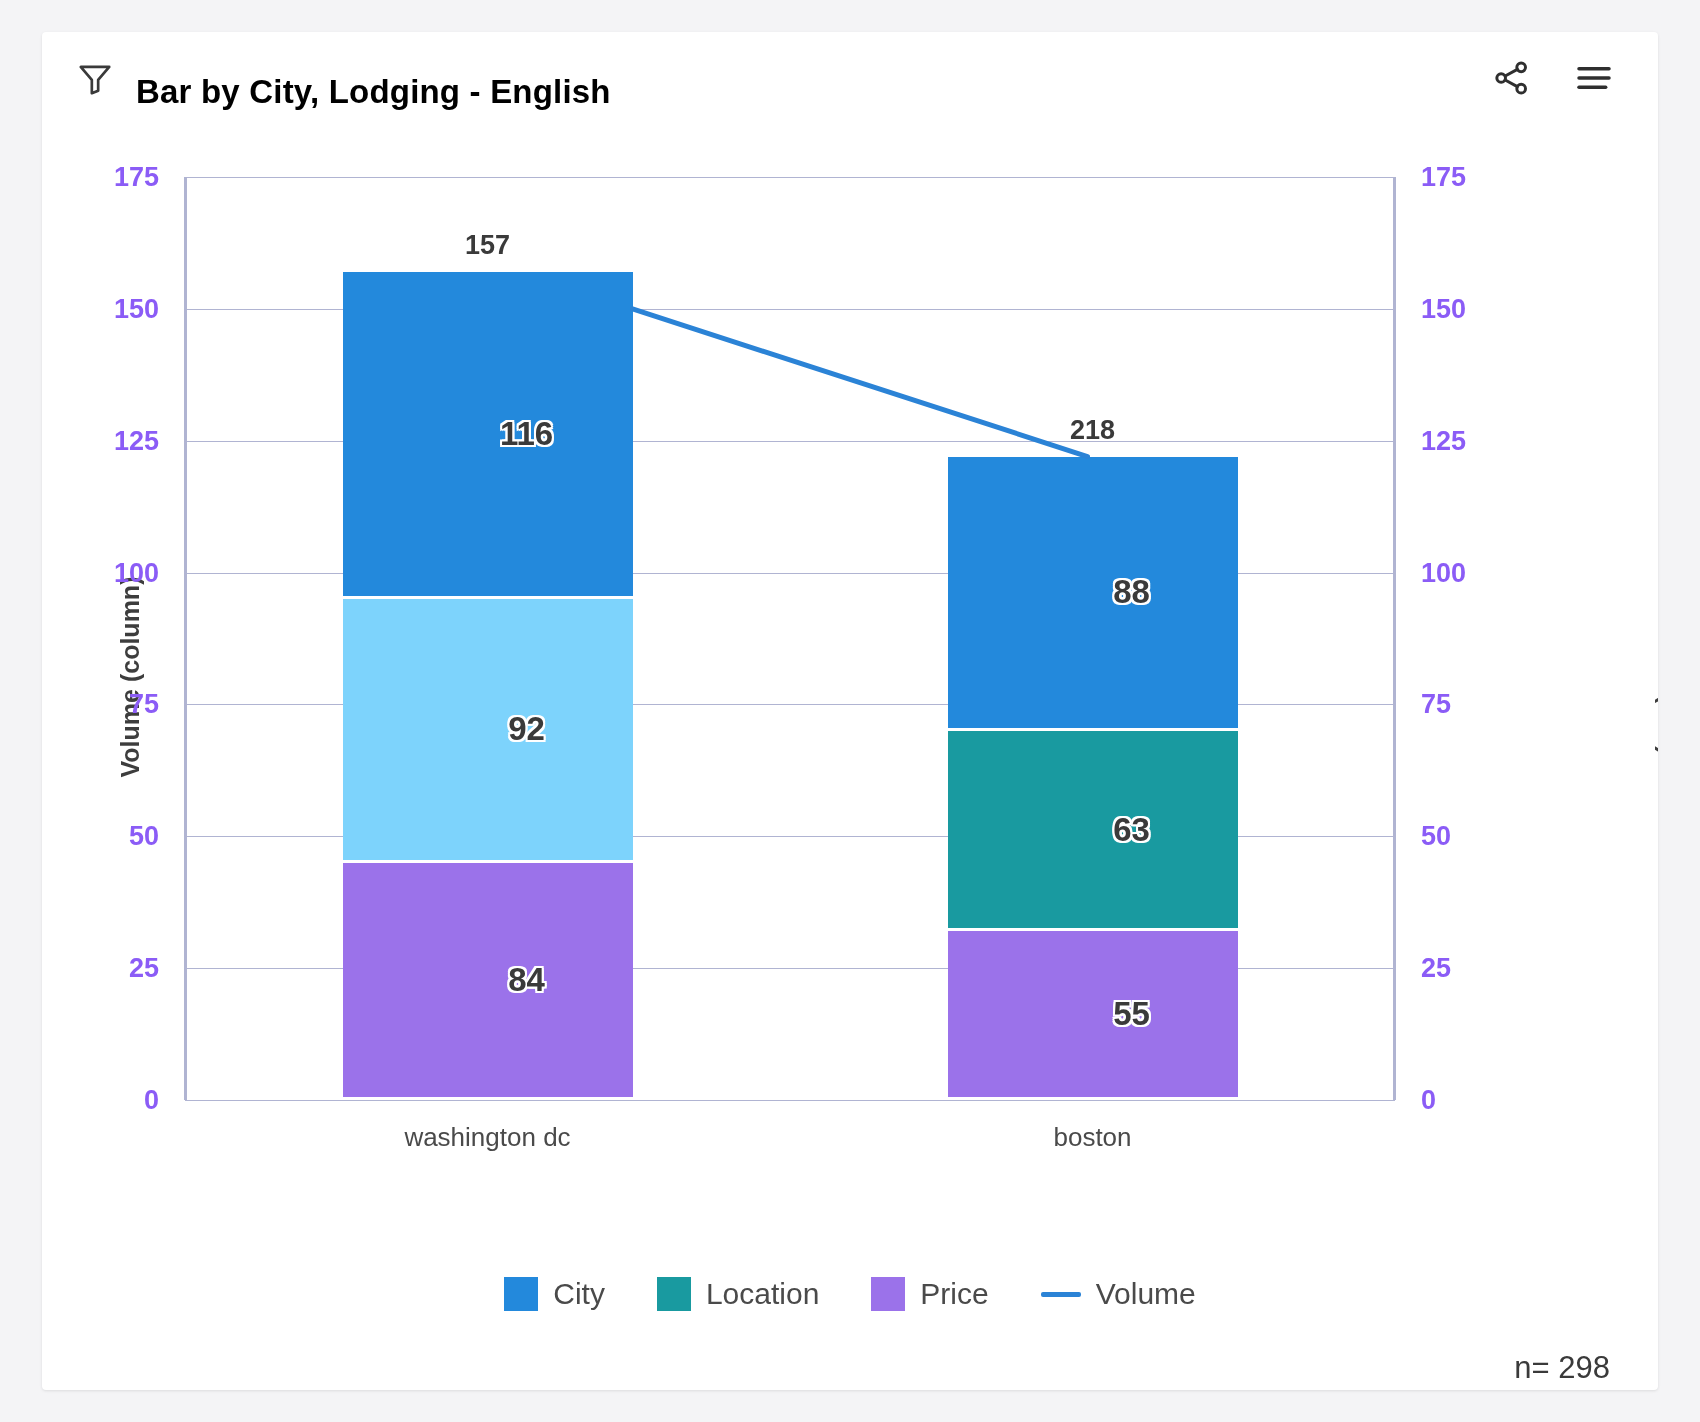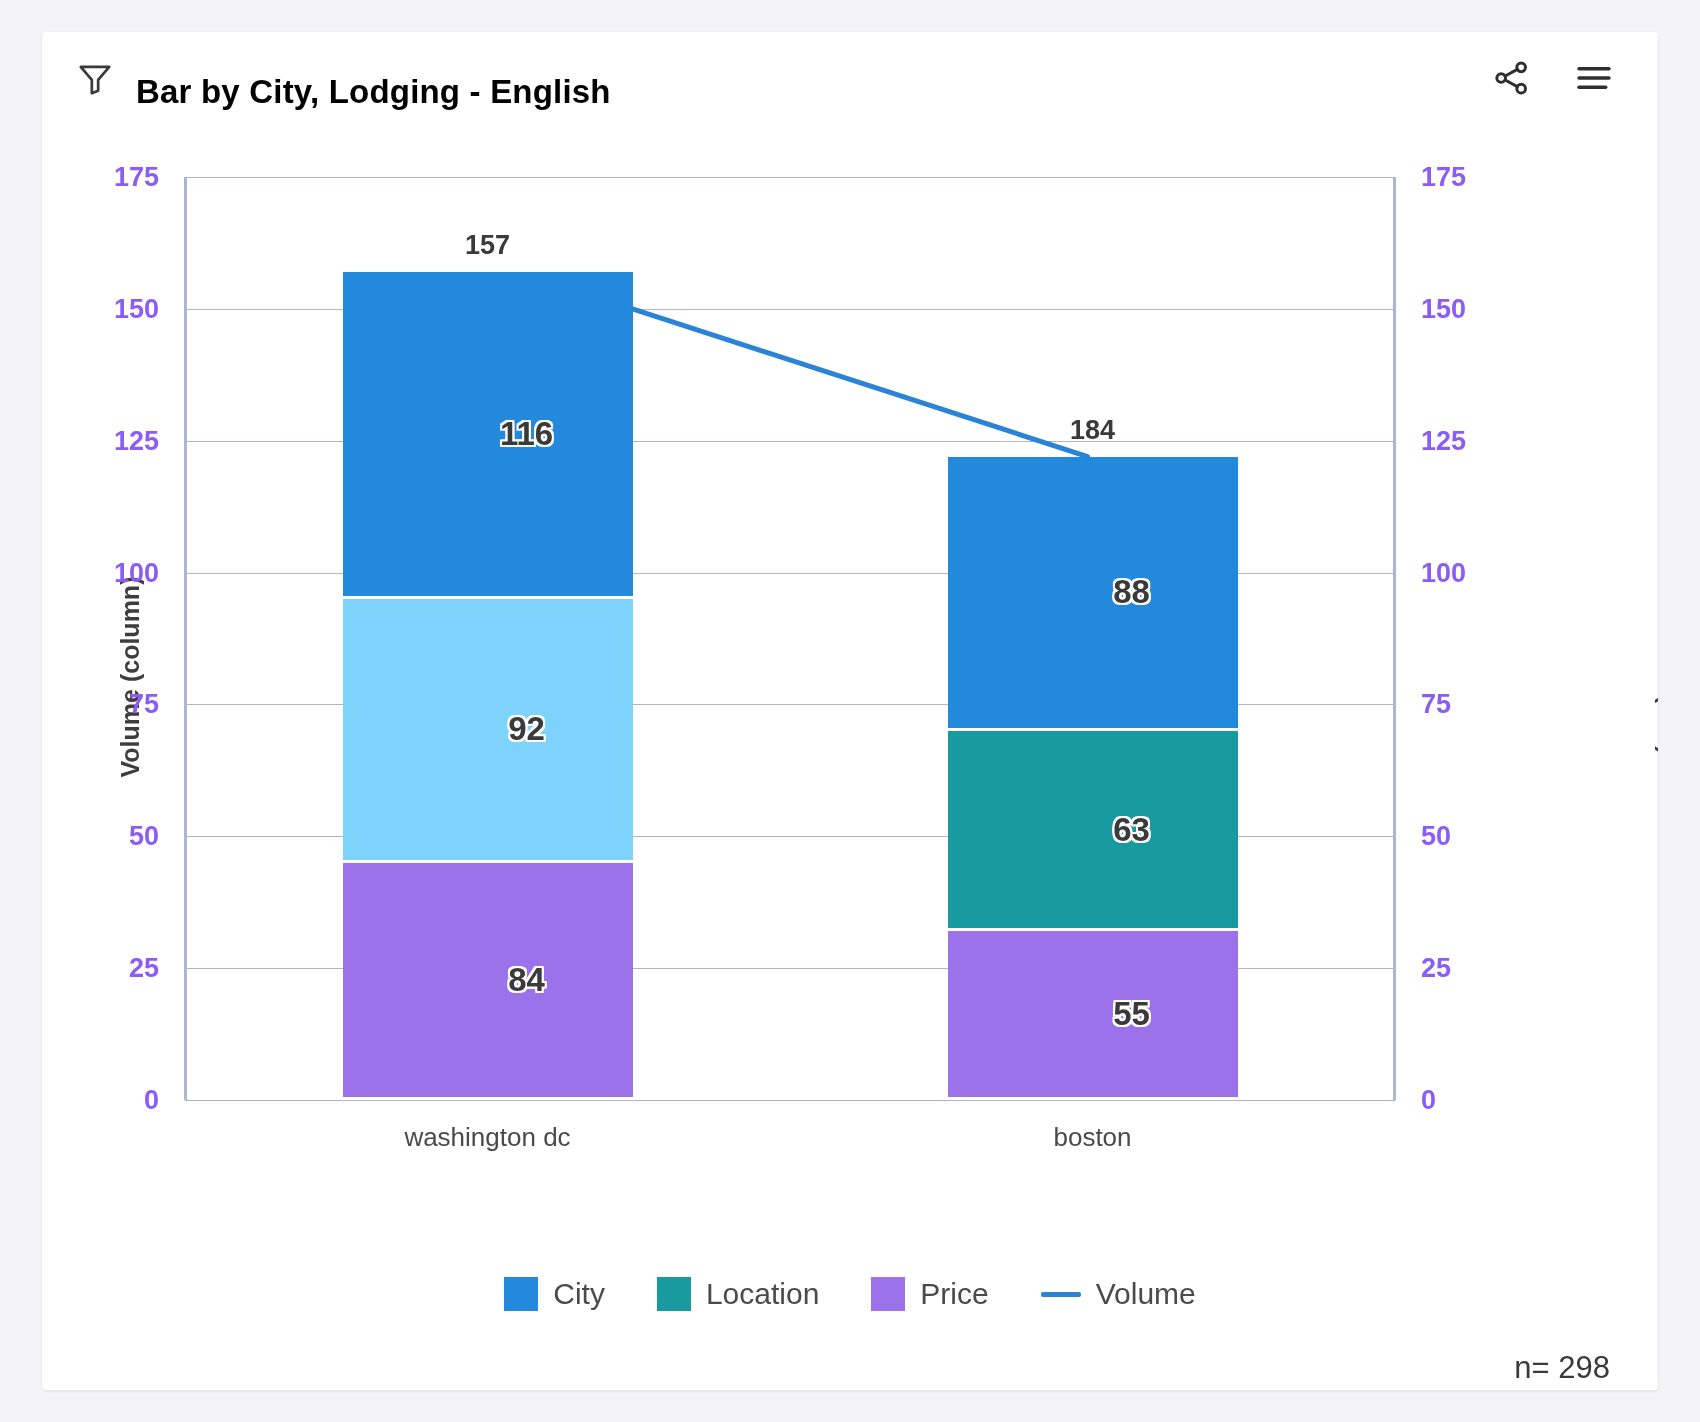--- a/index.html
+++ b/index.html
@@ -219,21 +219,21 @@
           <div class="bar-group" style="left: 762.5px; width: 290px; height: 923px;">
             <div class="seg" style="background: rgb(155, 114, 234); top: 754.223px; height: 165.777px;">
               <div class="seg-label" style="top: 50%;">55</div>
             </div>
             <div class="seg" style="background: rgb(25, 154, 160); top: 553.8px; height: 197.423px;">
               <div class="seg-label" style="top: 50%;">63</div>
             </div>
             <div class="seg" style="background: rgb(35, 137, 220); top: 279.537px; height: 271.263px;">
               <div class="seg-label" style="top: 50%;">88</div>
             </div>
-            <div class="total-label" style="top: 237.537px;">184</div>
+            <div class="total-label" style="top: 237.537px;">218</div>
           </div>
         </div>
 
       <svg id="line-svg" viewBox="0 0 1210 923" preserveAspectRatio="none">
         <polyline id="volume-polyline" fill="none" stroke-width="5" stroke-linecap="round" stroke-linejoin="round" points="447.5,131.8571428571429 902.5,279.53714285714284" stroke="#2B83D6"></polyline>
       </svg>
     </div>
 
     <div id="cats-layer">
         <div class="cat-label" style="left: 445.5px; top: 1090px;">washington dc</div>

